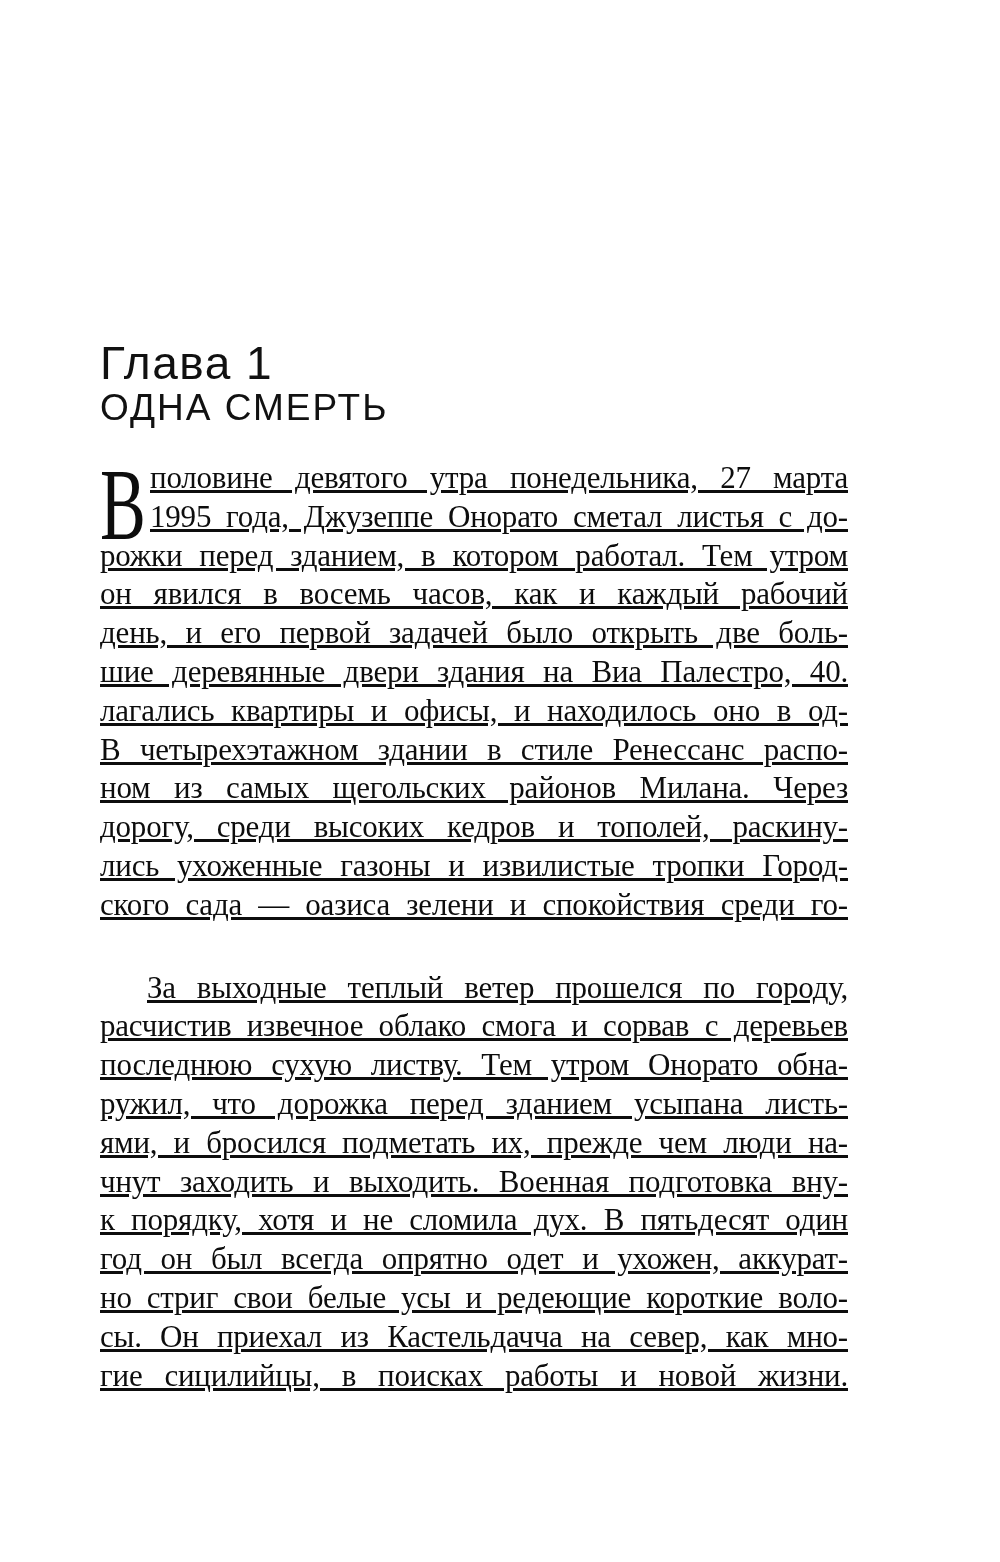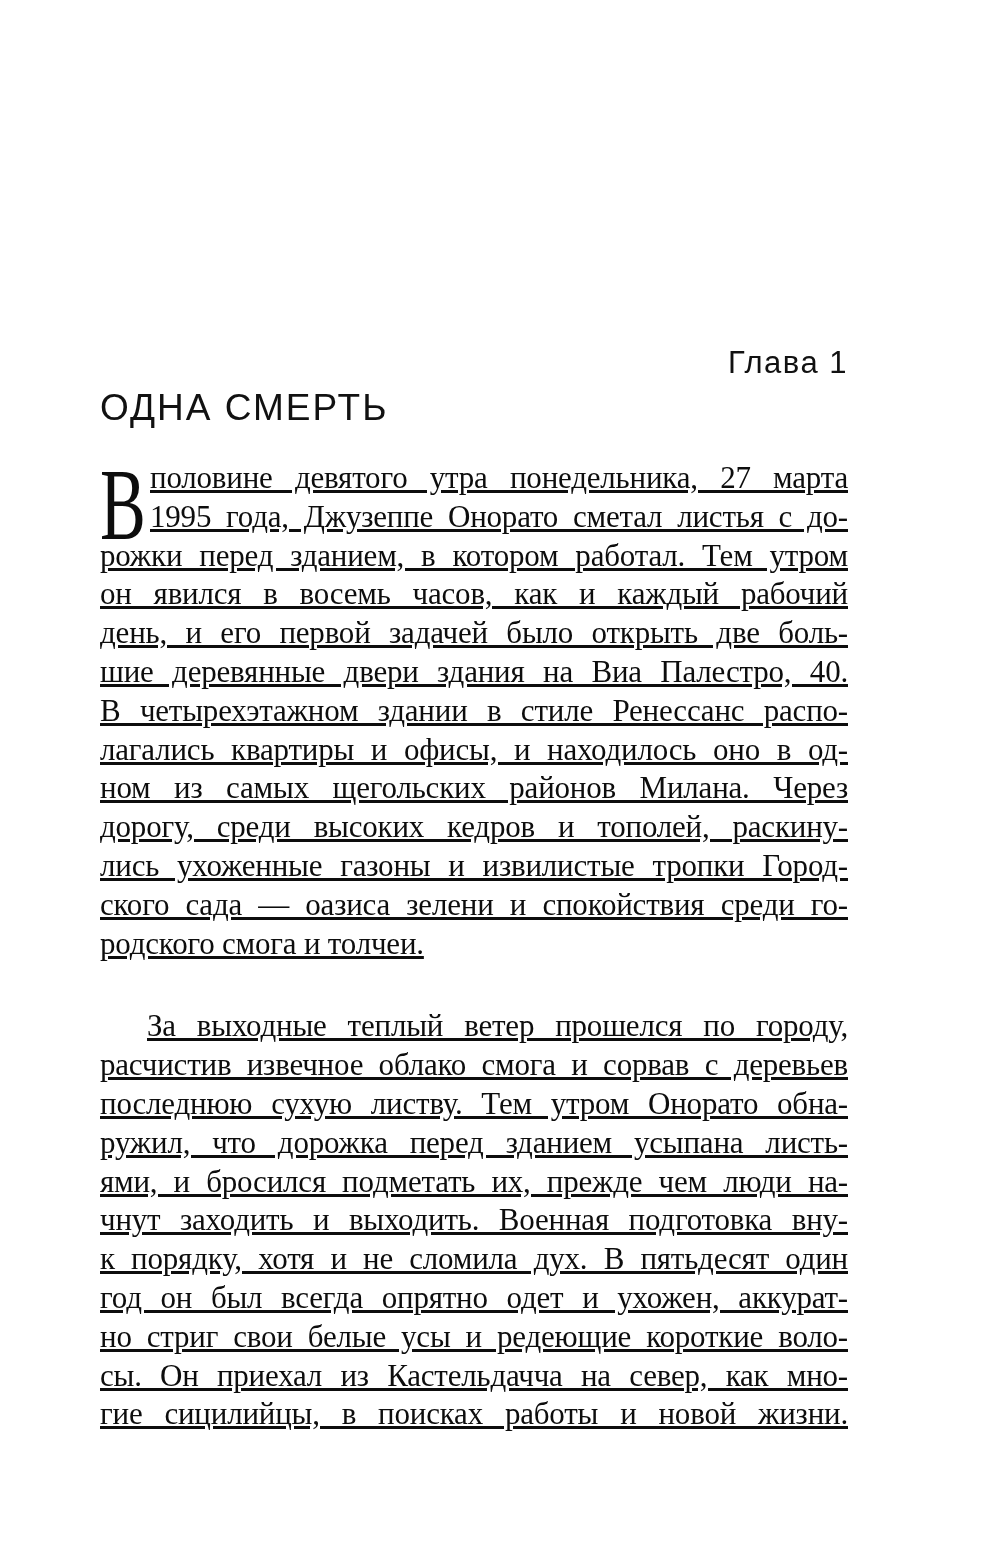--- a/index.html
+++ b/index.html
@@ -29,24 +29,23 @@
   .chapter-heading {
     position: absolute;
     left: 0;
     top: 341px;
     width: 748px;
     font-family: "Liberation Sans", sans-serif;
     font-weight: 400;
     color: #111111;
   }
   .chapter-number {
-    font-size: 31px;
+    font-size: 46px;
     line-height: 44px;
     letter-spacing: 1.5px;
-    text-align: right;
   }
   .chapter-title {
     font-size: 37px;
     line-height: 46px;
     letter-spacing: 2px;
   }
 
   
   .body-text {
     position: absolute;
@@ -111,27 +110,26 @@
     <div class="body-text">
 
       <div class="paragraph">
         <div class="drop-cap"><span>В</span></div>
         <div class="text-line">половине девятого утра понедельника, 27 марта</div>
         <div class="text-line">1995 года, Джузеппе Онорато сметал листья с до-</div>
         <div class="text-line">рожки перед зданием, в котором работал. Тем утром</div>
         <div class="text-line">он явился в восемь часов, как и каждый рабочий</div>
         <div class="text-line">день, и его первой задачей было открыть две боль-</div>
         <div class="text-line">шие деревянные двери здания на Виа Палестро, 40.</div>
+        <div class="text-line">лагались квартиры и офисы, и находилось оно в од-</div>
         <div class="text-line">В четырехэтажном здании в стиле Ренессанс распо-</div>
-        <div class="text-line">лагались квартиры и офисы, и находилось оно в од-</div>
         <div class="text-line">ном из самых щегольских районов Милана. Через</div>
         <div class="text-line">дорогу, среди высоких кедров и тополей, раскину-</div>
         <div class="text-line">лись ухоженные газоны и извилистые тропки Город-</div>
         <div class="text-line">ского сада — оазиса зелени и спокойствия среди го-</div>
-        <div class="text-line para-end">родского смога и толчеи.</div>
       </div>
 
       <div class="paragraph">
         <div class="text-line indent">За выходные теплый ветер прошелся по городу,</div>
         <div class="text-line">расчистив извечное облако смога и сорвав с деревьев</div>
         <div class="text-line">последнюю сухую листву. Тем утром Онорато обна-</div>
         <div class="text-line">ружил, что дорожка перед зданием усыпана листь-</div>
         <div class="text-line">ями, и бросился подметать их, прежде чем люди на-</div>
         <div class="text-line">чнут заходить и выходить. Военная подготовка вну-</div>
         <div class="text-line">к порядку, хотя и не сломила дух. В пятьдесят один</div>

